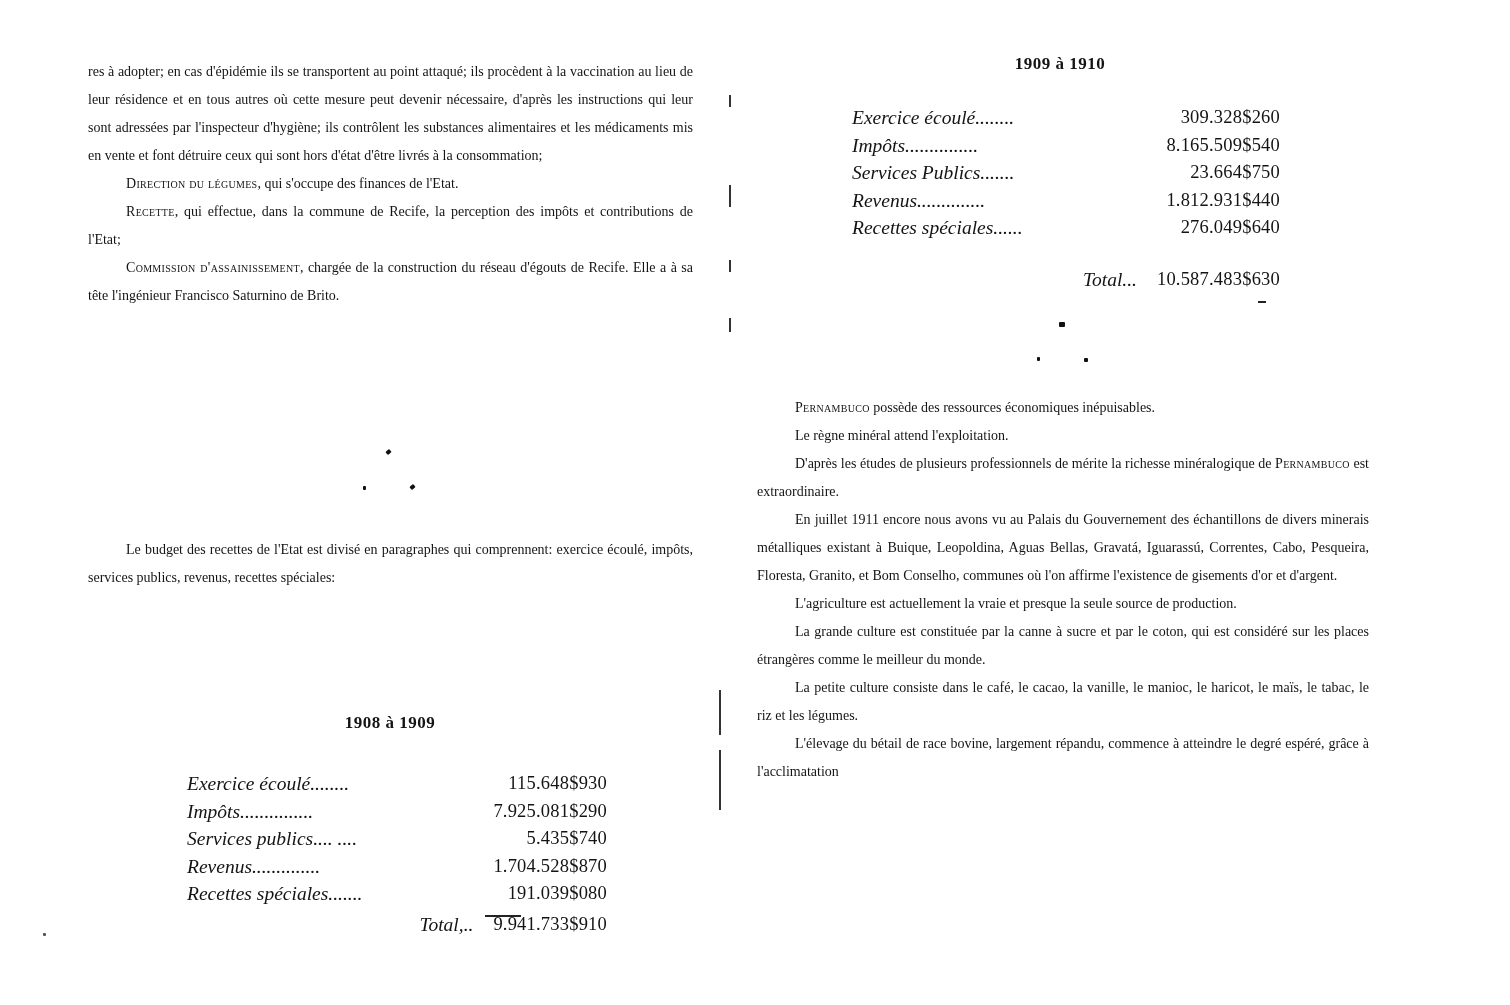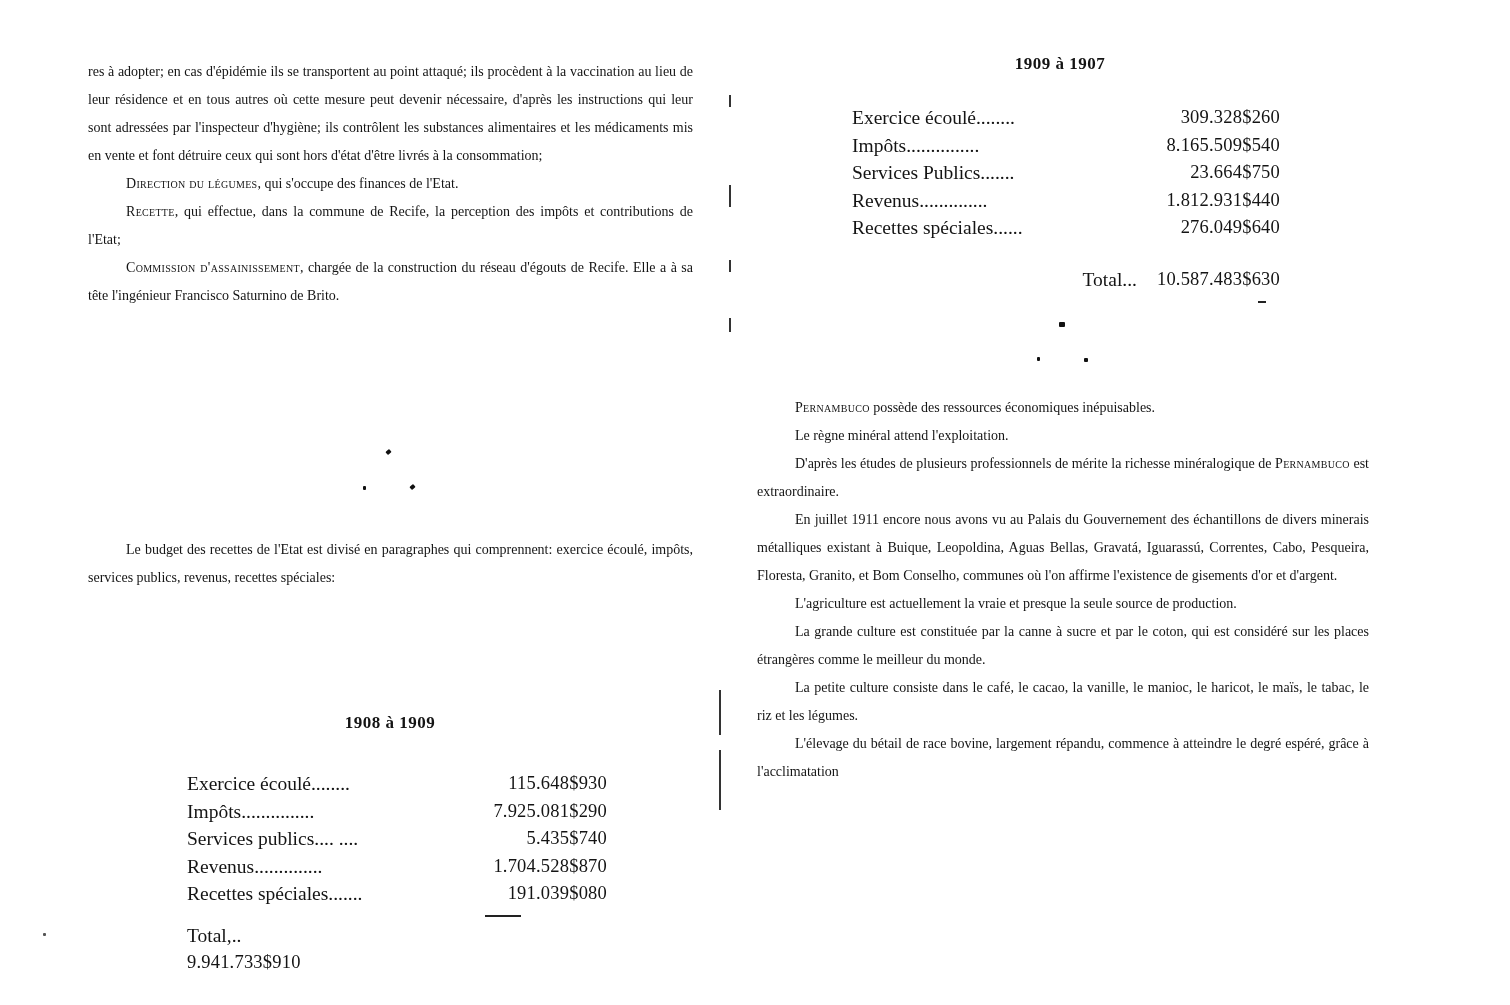--- a/index.html
+++ b/index.html
@@ -25,21 +25,21 @@
     font-size: 17px;
     letter-spacing: 0.5px;
     text-align: center;
   }
   .table {
     position: absolute;
     font-size: 19.5px;
     line-height: 27.5px;
   }
   .row { display: flex; justify-content: space-between; white-space: nowrap; }
-  .row .lbl { flex: 1; }
+  .row .lbl { flex: 1; font-style: italic; }
   .row .val { text-align: left; font-size: 18.5px; letter-spacing: 0.2px; }
   .row.total { justify-content: flex-end; margin-top: 24px; }
   .row.total .lbl { flex: none; margin-right: 20px; }
   .rule {
     position: absolute; height: 1.5px; background: #222;
   }
   .orn { position: absolute; width: 5px; height: 4px; background: #111; border-radius: 1px; }
   .noise { position: absolute; width: 2px; background: #333; }
 </style>
 </head>
@@ -86,35 +86,35 @@
       <span class="val">5.435$740</span>
     </div>
   <div class="row">
       <span class="lbl">Revenus..............</span>
       <span class="val">1.704.528$870</span>
     </div>
   <div class="row">
       <span class="lbl">Recettes spéciales.......</span>
       <span class="val">191.039$080</span>
     </div>
-  <div class="row total" style="margin-top:14px;flex-direction:column;">
+  <div class="row total" style="margin-top:3px;">
       <span class="lbl">Total,..</span>
       <span class="val">9.941.733$910</span>
     </div>
 </div>
 <div class="rule" style="left:485px;top:915px;width:36px;"></div>
 
 <div class="noise" style="left:729px;top:95px;height:12px;"></div>
 <div class="noise" style="left:729px;top:185px;height:22px;"></div>
 <div class="noise" style="left:729px;top:260px;height:12px;"></div>
 <div class="noise" style="left:729px;top:318px;height:14px;"></div>
 <div class="noise" style="left:719px;top:690px;height:45px;"></div>
 <div class="noise" style="left:719px;top:750px;height:60px;"></div>
 
-<div class="heading" style="left:975px;top:54px;width:170px;">1909 à 1907</div>
+<div class="heading" style="left:975px;top:54px;width:170px;">1909 à 1910</div>
 
 <div class="table" style="left:852px;top:104px;width:428px;">
   <div class="row">
       <span class="lbl">Exercice écoulé........</span>
       <span class="val">309.328$260</span>
     </div>
   <div class="row">
       <span class="lbl">Impôts...............</span>
       <span class="val">8.165.509$540</span>
     </div>

